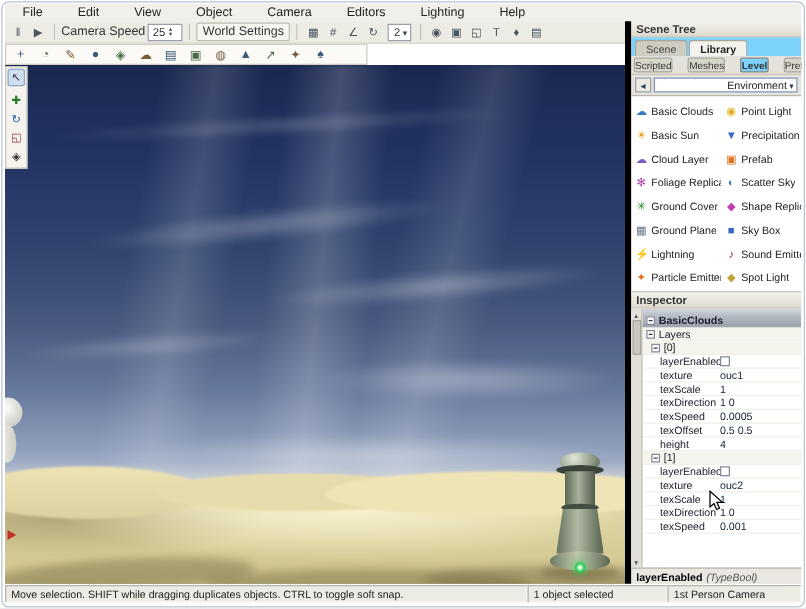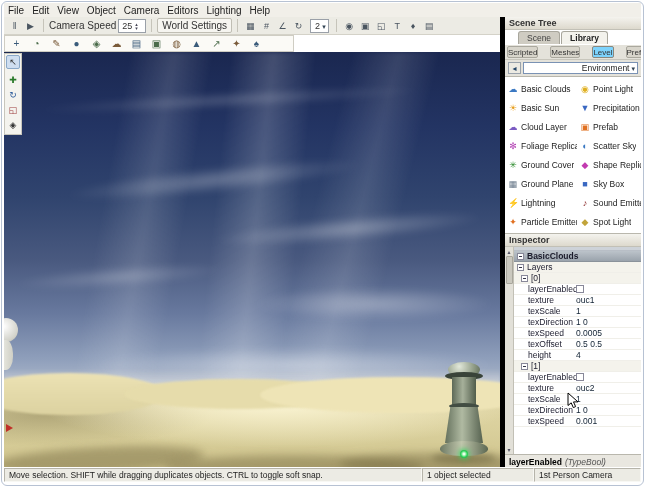--- a/index.html
+++ b/index.html
@@ -3,21 +3,21 @@
 <meta charset="utf-8">
 <style>
 *{margin:0;padding:0;box-sizing:border-box}
 html,body{width:645px;height:487px}
 body{font-family:"Liberation Sans",sans-serif;background:#fff;overflow:hidden}
 #screen{position:relative;width:645px;height:487px;background:#fff;overflow:hidden}
 .frame{position:absolute;inset:1px;border:1px solid #b7c2d3;border-radius:6px;pointer-events:none;z-index:50}
 
 
 .menubar{position:absolute;left:4px;top:3px;right:4px;height:14px;background:#f1efe9;display:flex;align-items:center;font-size:10px;color:#222;z-index:2}
-.mitem{padding:0 4px;cursor:default}
+.mitem{padding:0 14px;cursor:default}
 .toolbar1{position:absolute;left:4px;top:17px;width:496px;height:18px;background:#ecebe4;border-bottom:1px solid #d4d2c8;display:flex;align-items:center;gap:2px;font-size:10px;color:#333;padding:0 3px;z-index:2}
 .tgroup{display:flex;align-items:center;gap:1px}
 .tbtn{min-width:15px;height:14px;display:flex;align-items:center;justify-content:center;font-size:9px;color:#4a5560;cursor:default}
 .sep{width:1px;height:13px;background:#c6c4ba;margin:0 3px}
 .tlabel{white-space:nowrap}
 .btn{padding:1px 4px;border:1px solid #c0beb4;background:#f6f5f0;border-radius:2px}
 .spinbox{display:flex;align-items:center;border:1px solid #9aa0a8;background:#fff;height:14px;padding:0 1px 0 3px;min-width:28px;font-size:9px}
 .spin{display:flex;flex-direction:column;font-size:5px;line-height:4px;color:#445;margin-left:3px}
 .spin::before{content:"▴"}.spin::after{content:"▾"}
 .dropbox{display:flex;align-items:center;border:1px solid #9aa0a8;background:#fff;height:14px;padding:0 2px 0 4px;margin:0 2px;font-size:9px}
@@ -67,26 +67,26 @@
 .neck{left:12px;top:15px;width:24px;height:28px;background:linear-gradient(90deg,#5d6957,#a6b09a 45%,#515d4b)}
 .ring{left:9px;top:41px;width:30px;height:6px;border-radius:50%;background:#424d43}
 .tbody{left:5px;top:45px;width:38px;height:36px;clip-path:polygon(14% 0,86% 0,100% 100%,0 100%);background:linear-gradient(90deg,#65715d,#b0baa2 45%,#566250)}
 .skirt{left:0;top:79px;width:48px;height:15px;border-radius:50% 50% 45% 45%;background:linear-gradient(90deg,#6e7a64,#c0c6ac 45%,#5c6852)}
 .tshadow{left:-8px;top:90px;width:64px;height:12px;border-radius:50%;background:rgba(95,88,52,.4);filter:blur(3px)}
 .glow{left:20px;top:88px;width:8px;height:8px;border-radius:50%;background:radial-gradient(circle,#eaffea 15%,#2ed65a 55%,#128a34);box-shadow:0 0 5px 1px rgba(46,214,90,.9)}
 
 
 .panel{position:absolute;left:500px;top:17px;width:141px;height:450px;background:#e9e7e0;border-left:5px solid #000000;z-index:4;overflow:hidden;display:flex;flex-direction:column}
 .ptitle{height:13px;flex:0 0 13px;background:linear-gradient(#f4f3ee,#ddd9cd);border-bottom:1px solid #c2c0b6;font-size:9px;font-weight:bold;color:#333;padding:1px 4px 0}
-.tabs{height:15px;flex:0 0 15px;display:flex;align-items:flex-start;gap:1px;padding:1px 13px 0;background:#ffffff}
+.tabs{height:15px;flex:0 0 15px;display:flex;align-items:center;gap:1px;padding:1px 3px 0;background:#7dd3fc}
 .tab{font-size:8.5px;padding:1px 8px;border:1px solid #a8a69c;border-bottom:none;border-radius:3px 3px 0 0;background:#cfccc2;color:#444}
 .tab.active{background:#f3f2ec;font-weight:bold;color:#222}
 .subtabs{height:15px;flex:0 0 15px;display:flex;gap:12px;padding:1px 2px;background:#e4e2da;border-bottom:1px solid #c8c6bc}
 .stab{flex:1;font-size:8px;display:flex;align-items:center;justify-content:center;border:1px solid #aaa89e;background:#d8d5cb;color:#333;border-radius:2px}
-.stab.active{background:#7dd3fc;border-color:#8a887e;font-weight:normal}
+.stab.active{background:#7dd3fc;border-color:#8a887e;font-weight:bold}
 .catrow{height:16px;flex:0 0 16px;display:flex;align-items:center;gap:2px;padding:1px 3px;background:#e4e2da}
 .backbtn{width:13px;height:12px;border:1px solid #99a2ac;background:#eceae2;font-size:8px;display:flex;align-items:center;justify-content:center;color:#246}
 .backbtn::before{content:"◂"}
 .select{flex:1;height:12px;border:1px solid #7a92b4;background:#fff;font-size:8.5px;display:flex;align-items:center;justify-content:flex-end;padding:0 2px 0 4px;color:#222}
 .liblist{flex:0 0 158px;background:#fff;border-top:1px solid #b9b7ad;border-bottom:1px solid #b9b7ad;display:flex;overflow:hidden}
 .libcol{width:72px;padding-top:2px}
 .libcol.right{flex:1}
 .librow{height:19px;display:flex;align-items:center;gap:3px;padding-left:3px;white-space:nowrap;overflow:hidden}
 .licon{width:10px;font-size:9px;text-align:center;flex:0 0 10px}
 .llabel{font-size:8.5px;color:#222;overflow:hidden}

